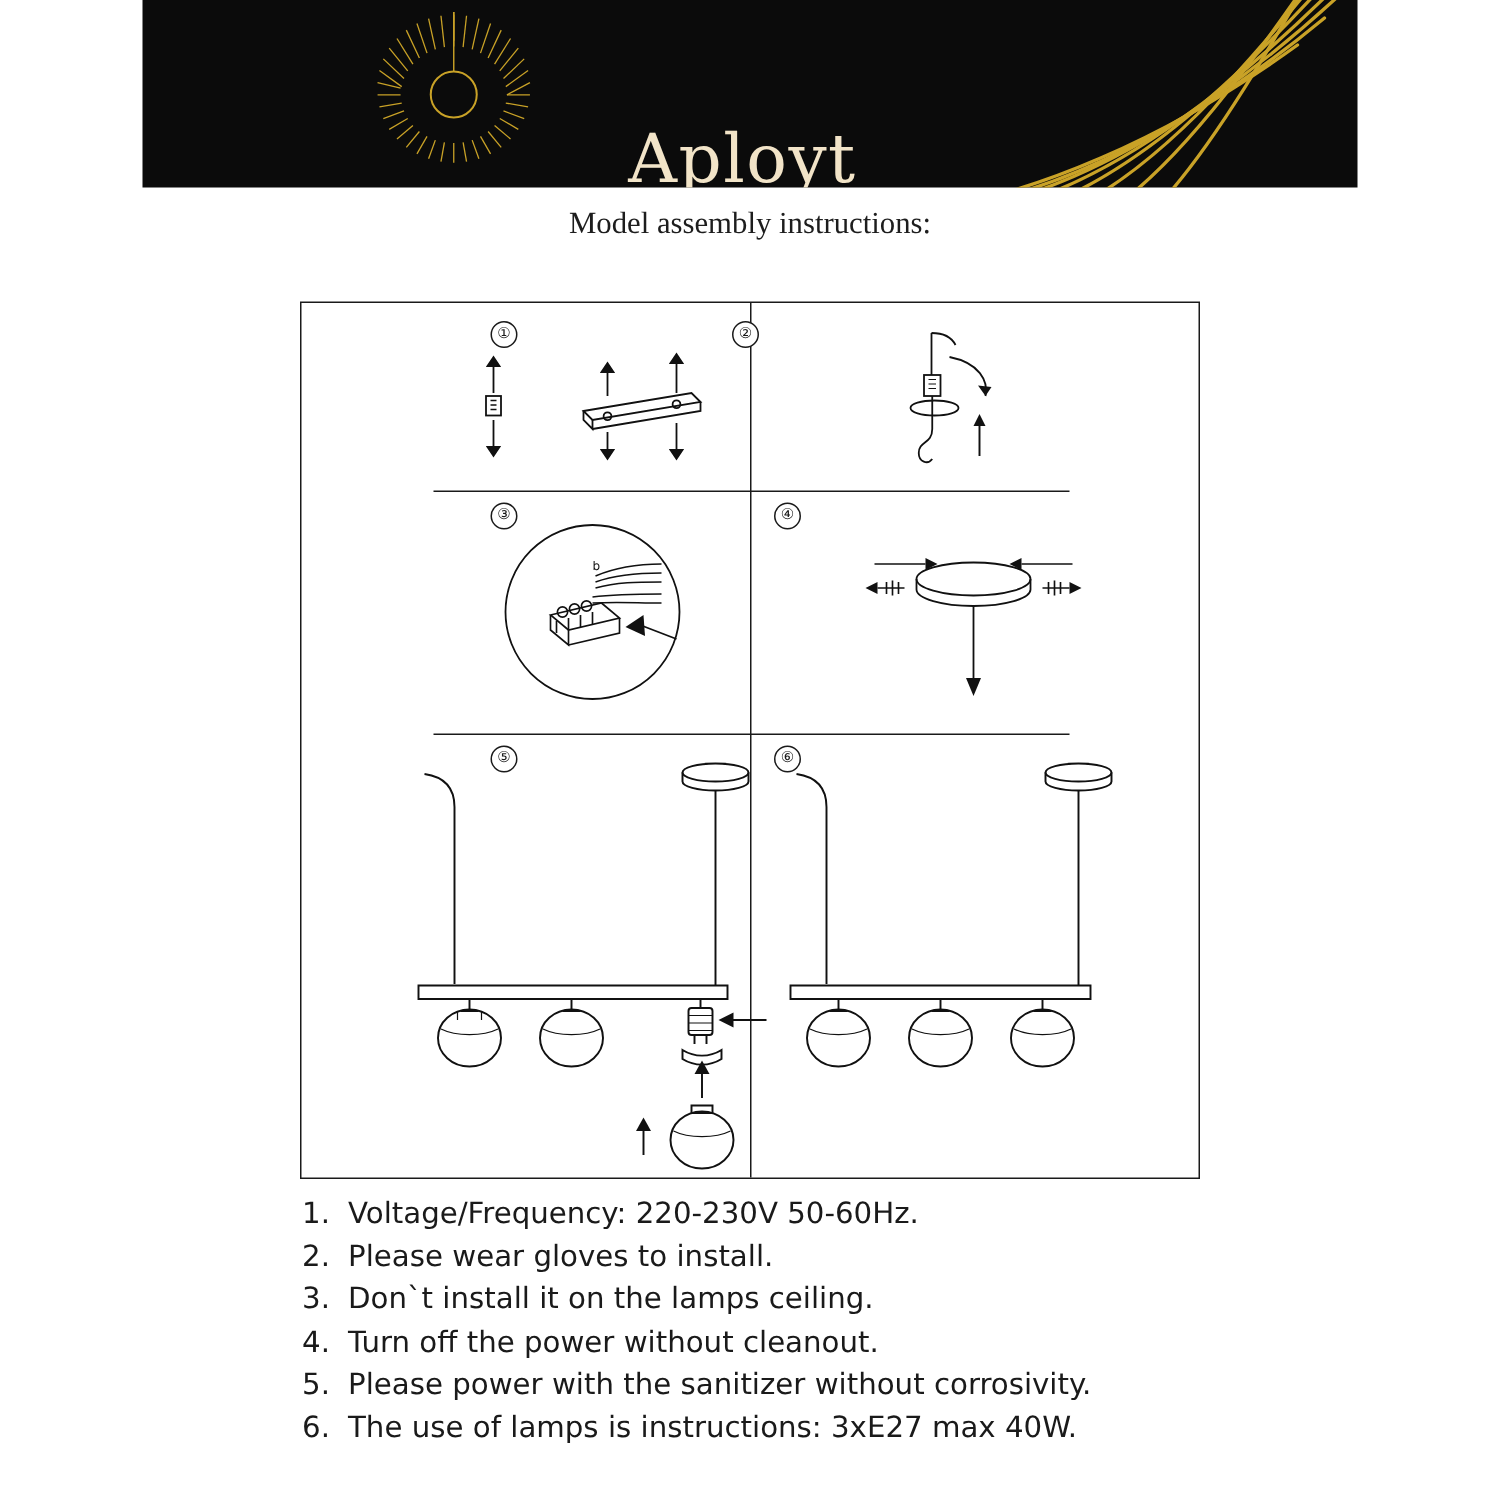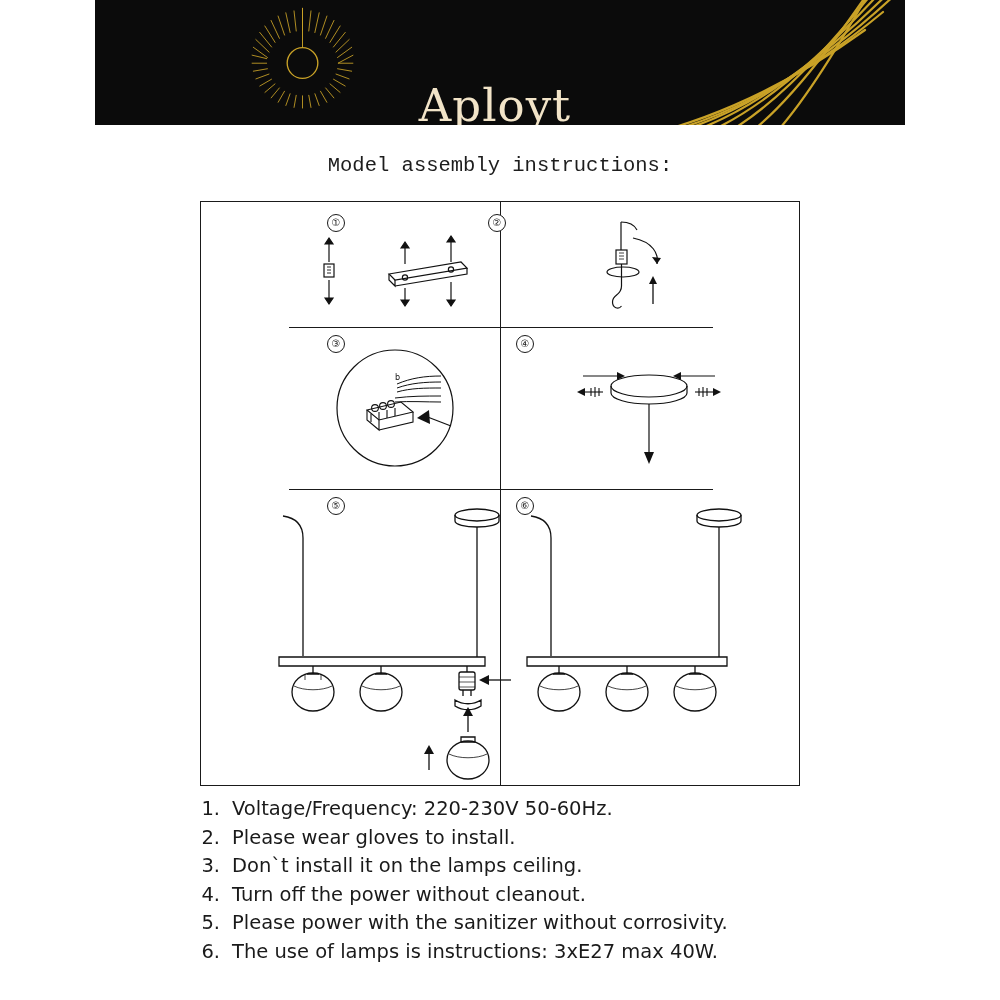--- a/index.html
+++ b/index.html
@@ -56,25 +56,24 @@
     height: 260px;
   }
 
   
   .title-block {
     position: absolute;
     left: 0;
     top: 136px;
     width: 1000px;
     text-align: center;
-    font-family: Liberation Mono, monospace;
+    font-family: Liberation Serif, serif;
     font-size: 20.5px;
     color: #1d1d1d;
     line-height: 27px;
-    margin-top: 16px;
   }
 
   
   .panel {
     position: absolute;
     left: 200px;
     top: 201px;
     width: 600px;
     height: 585px;
     border: 1.6px solid #1a1a1a;

